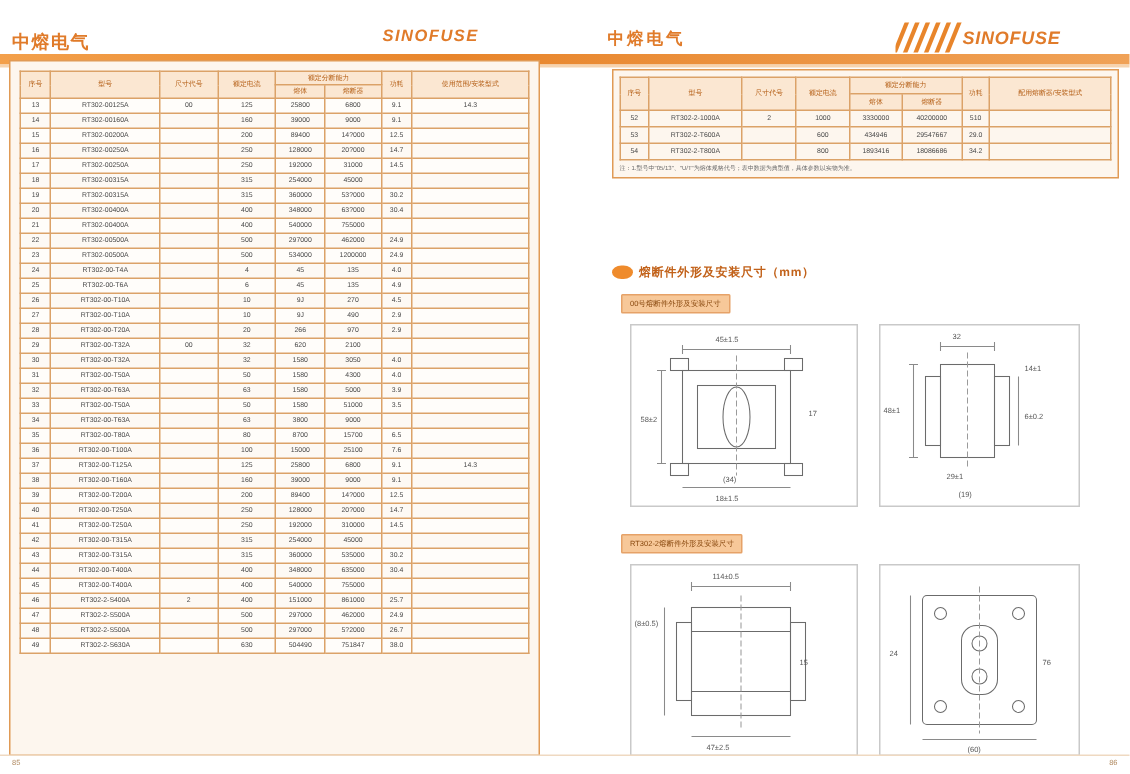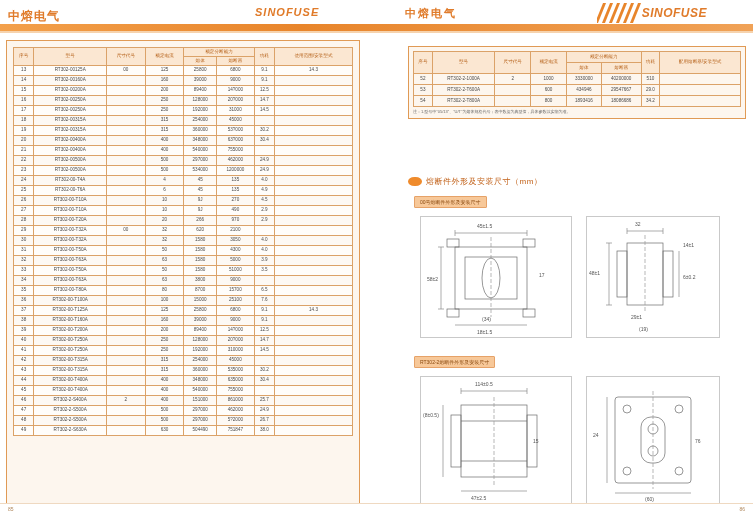--- a/index.html
+++ b/index.html
@@ -8,21 +8,21 @@
     background:#ffffff;
     font-family:"Liberation Sans", sans-serif;
     font-size:5px;
     color:#3a3a3a;
     position:relative;
     overflow:hidden;
   }
   .page{position:absolute;inset:0;}
 
   
-  .hdr{position:absolute;left:0;top:0;width:715px;height:34px;}
+  .hdr{position:absolute;left:0;top:12px;width:715px;height:34px;}
   .hdr-left-brand{
     position:absolute;left:8px;top:8px;
     font-size:12px;font-weight:bold;color:#e07b2a;
     letter-spacing:1px;
   }
   .hdr-bar{
     position:absolute;left:0;top:24px;width:753px;height:7px;
     background:linear-gradient(to right,#f3a04b 0%, #e8852b 40%, #f0a257 100%);
   }
   .hdr-bar2{
@@ -100,21 +100,21 @@
   
   .sec-title{
     position:absolute;left:408px;top:176px;
     display:flex;align-items:center;gap:4px;
   }
   .sec-bullet{
     width:14px;height:9px;border-radius:7px/5px;
     background:#ef8b2c;display:inline-block;
   }
   .sec-title span.t{
-    font-size:8px;font-weight:normal;color:#c2621a;letter-spacing:0.5px;
+    font-size:8px;font-weight:bold;color:#c2621a;letter-spacing:0.5px;
   }
 
   .sub-title{
     position:absolute;
     background:#f7c899;color:#8a4a10;
     font-size:5px;padding:2px 5px;border-radius:1px;
     border:1px solid #e6a268;
   }
 
   

